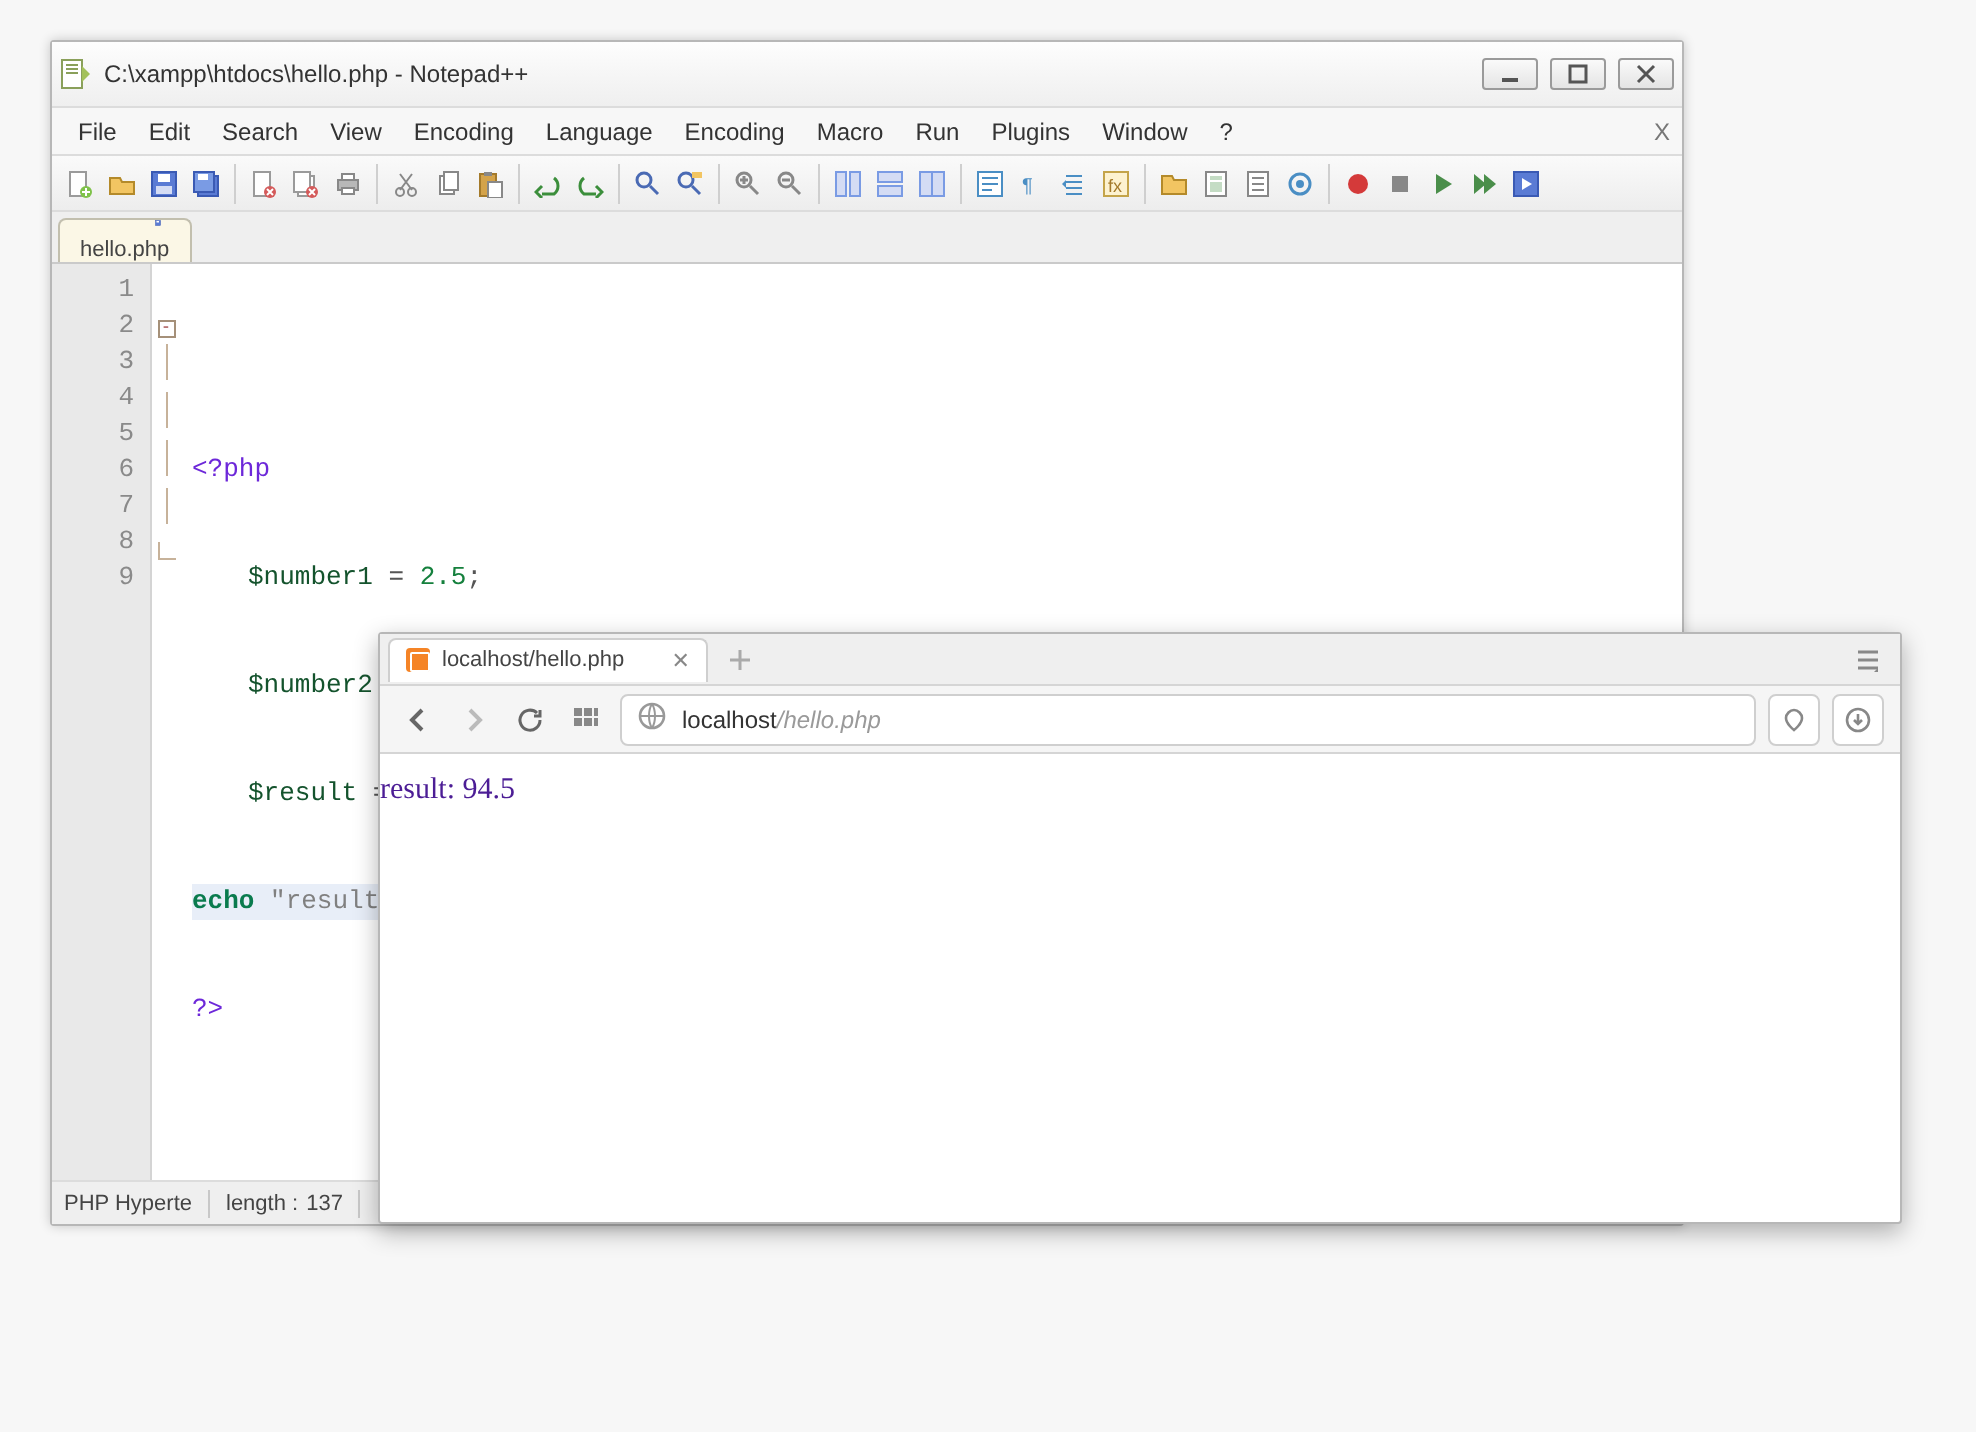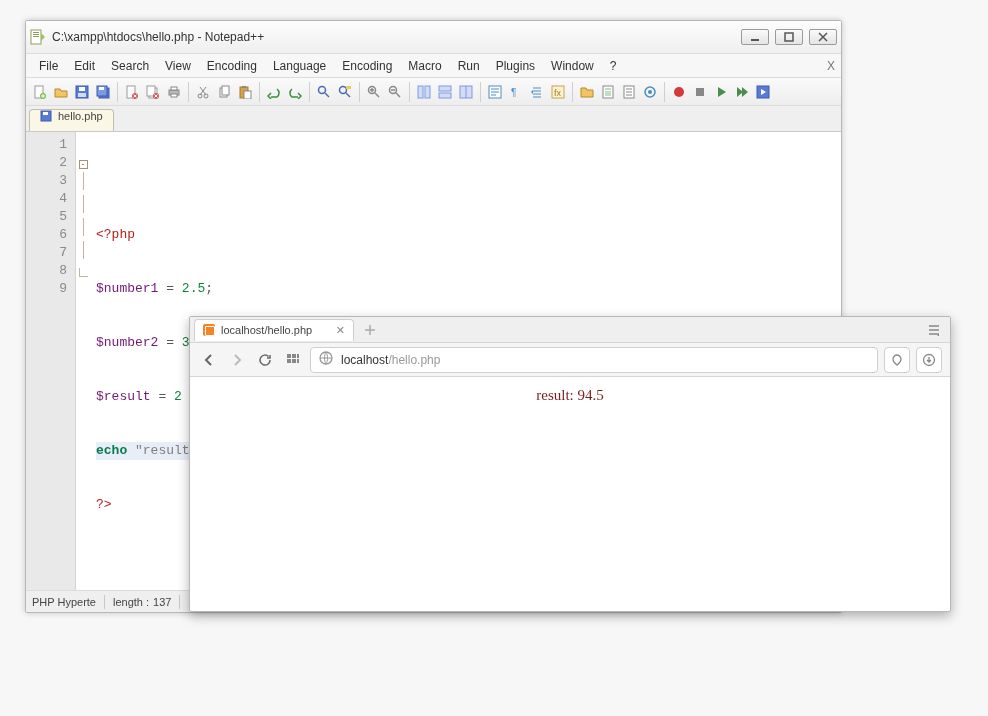--- a/index.html
+++ b/index.html
@@ -32,38 +32,38 @@
   .npp-menubar { height:24px; display:flex; align-items:center; padding:0 6px; gap:2px; border-bottom:1px solid #dcdcdc; background:#f7f7f7;}
   .npp-menubar .menu-item { padding:15px 7px; color:#333; cursor:default; border-radius:3px;}
   .npp-menubar .menu-close { margin-left:auto; color:#777; cursor:pointer;}
 
   .npp-toolbar { height:28px; display:flex; align-items:center; padding:0 4px; gap:1px; border-bottom:1px solid #dcdcdc; background:linear-gradient(#fafafa,#ededed); overflow:hidden; white-space:nowrap;}
   .tb-btn { width:20px; height:20px; border:1px solid transparent; border-radius:3px; display:flex; align-items:center; justify-content:center; cursor:pointer;}
   .tb-sep { width:1px; height:20px; background:#cfcfcf; margin:0 3px;}
   .tb-btn svg{width:14px;height:14px;}
 
   .npp-tabbar { height:26px; display:flex; align-items:flex-end; padding-left:3px; background:#efefef; border-bottom:1px solid #cacaca;}
-  .npp-tab { height:22px; padding:0 10px; background:#fbf7e6; border:1px solid #c2bfae; border-bottom:none; border-top-left-radius:4px; border-top-right-radius:4px; display:flex; align-items:flex-start; gap:6px; font-size:11px; color:#444; cursor:pointer;}
+  .npp-tab { height:22px; padding:0 10px; background:#fbf7e6; border:1px solid #c2bfae; border-bottom:none; border-top-left-radius:4px; border-top-right-radius:4px; display:flex; align-items:flex-end; gap:6px; font-size:11px; color:#444; cursor:pointer;flex-direction:column;}
   .npp-tab .tab-icon{width:12px;height:12px;}
 
   .npp-editor { flex:1; display:flex; background:#fff; font-family:"Courier New",monospace; font-size:13px; color:#222; overflow:hidden;}
   .gutter { width:50px; background:#e9e9e9; color:#8a8a8a; text-align:right; padding:4px 8px 4px 0; border-right:1px solid #d4d4d4; line-height:18px;}
   .foldcol { width:14px; padding-top:4px; line-height:18px; text-align:center; font-family:monospace;}
   .foldcol .fold-box{ display:inline-block; width:9px; height:9px; border:1px solid #a59079; color:#a55; font-size:9px; line-height:7px; text-align:center; background:#fff;}
   .foldcol .fold-line{ display:inline-block; width:1px; height:18px; background:#c7b29a;}
   .foldcol .fold-end{ display:inline-block; width:9px; height:9px; border-left:1px solid #c7b29a; border-bottom:1px solid #c7b29a; margin-top:-4px;}
   .code { flex:1; padding:4px 6px; line-height:18px; white-space:pre;}
   .code .row{height:18px;}
   .code .row.hl{background:#e8eef8;}
   .tok-kw{color:#0a7b4e;font-weight:bold;margin-top:20px;}
-  .tok-var{color:#701a75;}
+  .tok-var{color:#14532d;margin-left:28px;}
   .tok-str{color:#808080;}
   .tok-num{color:#15803d;}
   .tok-op{color:#555;}
-  .tok-php{color:#b91c1c;}
+  .tok-php{color:#6d28d9;}
   .tok-fn{color:#1a3fa1;}
   .tok-paren{color:#7a2fa0;}
 
   .npp-status { height:22px; border-top:1px solid #dcdcdc; background:#efefef; display:flex; align-items:center; padding:0 6px; font-size:11px; color:#444; gap:4px;}
   .npp-status .sep{width:1px;height:14px;background:#c8c8c8;margin:0 4px;}
 
   
   .browser-window{
     position:absolute;
     left:189px; top:316px;
@@ -84,24 +84,24 @@
   .br-tab{height:22px; margin-left:4px; padding:0 8px; background:#fff; border:1px solid #cfcfcf; border-bottom:none; border-top-left-radius:4px; border-top-right-radius:4px; display:flex; align-items:center; gap:6px; font-size:11px; color:#444; min-width:160px;}
   .br-tab .tab-close{margin-left:auto; color:#888; cursor:pointer;}
   .br-newtab{width:16px;height:16px;color:#aaa;margin-left:8px;cursor:pointer;display:flex;align-items:center;justify-content:center;}
   .br-toolmenu{margin-left:auto;width:20px;height:20px;color:#888;display:flex;align-items:center;justify-content:center;cursor:pointer;margin-right:6px;}
 
   .br-toolbar{height:34px; display:flex; align-items:center; gap:6px; padding:0 8px; background:#f5f5f5; border-bottom:1px solid #d5d5d5;}
   .nav-btn{width:22px;height:22px;display:flex;align-items:center;justify-content:center;color:#777;cursor:pointer;border-radius:3px;}
   .addr{flex:1; height:26px; border:1px solid #cfcfcf; border-radius:4px; background:#fff; display:flex; align-items:center; padding:0 8px; gap:8px; font-size:12px;}
   .addr .globe{color:#8a8a8a;}
   .addr .urltext{color:#333;}
-  .addr .urltext .path{color:#9a9a9a;}
+  .addr .urltext .path{color:#9a9a9a;font-style:italic;}
   .rt-btn{width:26px;height:26px;border:1px solid #cfcfcf;border-radius:4px;background:#fff;display:flex;align-items:center;justify-content:center;color:#777;cursor:pointer;}
 
-  .br-content{flex:1; padding:10px 0; font-family:"Times New Roman",serif; font-size:15px; color:#7f1d1d;text-align:center;}
+  .br-content{flex:1; padding:10px 0; font-family:"Times New Roman",serif; font-size:15px; color:#4c1d95;}
 
   .xampp-icon{width:12px;height:12px;background:#f58426;border-radius:2px;display:inline-block;position:relative;}
   .xampp-icon::after{content:"";position:absolute;left:2px;top:2px;width:8px;height:8px;border:1px solid #fff;border-radius:1px;}
 </style>
 </head>
 <body>
 
 <div class="npp-window">
   <div class="npp-titlebar">
     <span class="app-icon">

